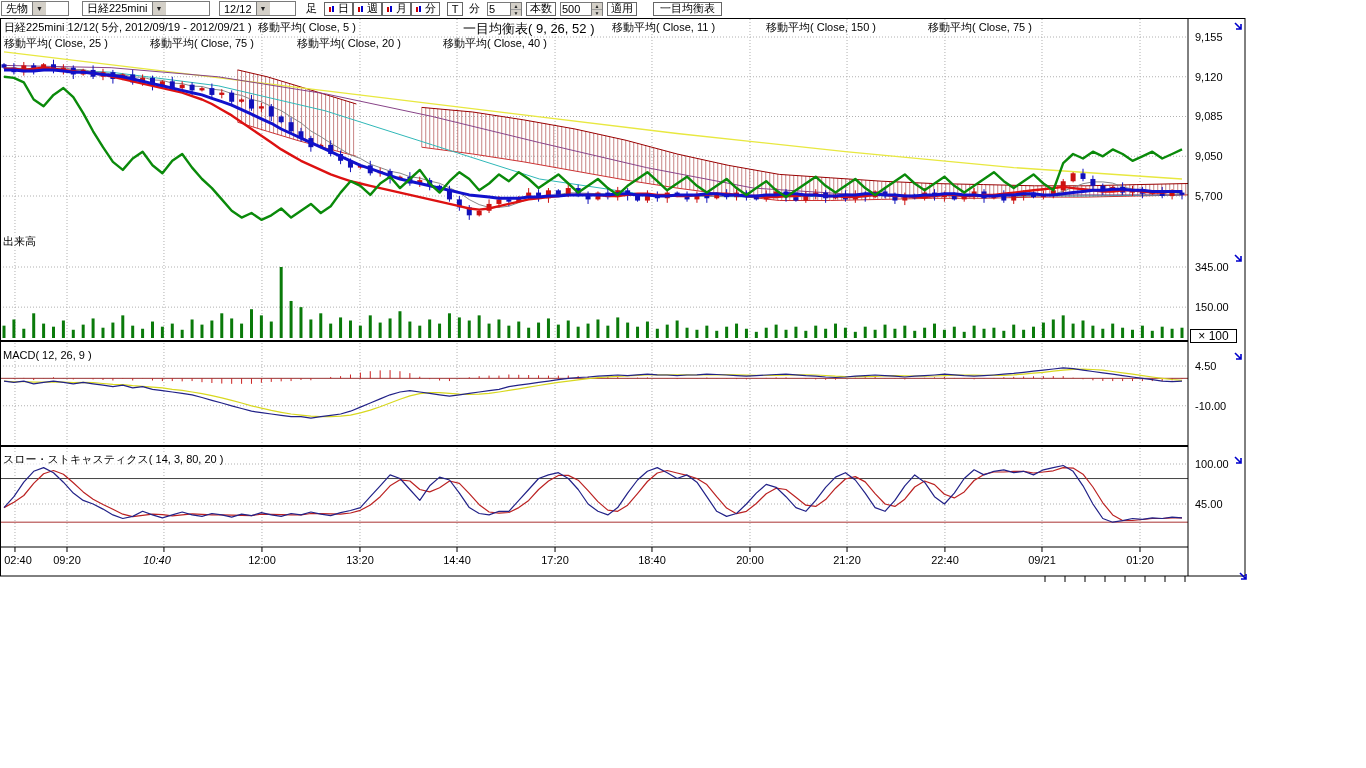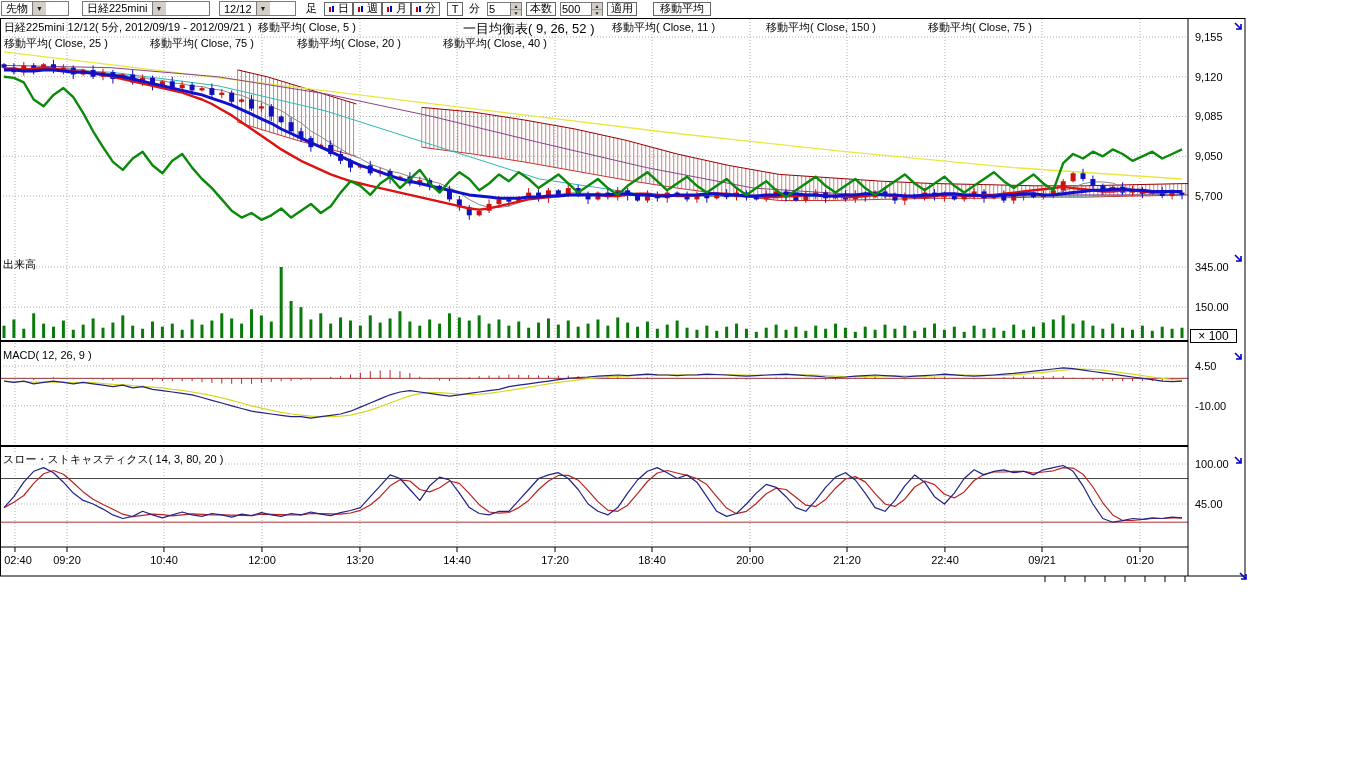--- a/index.html
+++ b/index.html
@@ -87,21 +87,21 @@
   </div>
   <button class="tbtn" style="margin-left:4px;">本数</button>
   <div class="spin wide" style="margin-left:4px;">
     <input value="500" style="">
     <span class="arr">
         <span>▲</span>
         <span>▼</span>
       </span>
   </div>
   <button class="tbtn" style="margin-left:4px;">適用</button>
-  <button class="tbtn" style="margin-left:16px;padding:0 6px;">移動平均</button>
+  <button class="tbtn" style="margin-left:16px;padding:0 6px;">一目均衡表</button>
 </div>
 
 <div class="chart">
   <svg id="plot-svg" width="1246" height="566">
       <line x1="14.9688" y1="1" x2="14.9688" y2="529" stroke="#b0b0b0" stroke-width="1" stroke-dasharray="1,2"></line>
       <line x1="67.00319999999999" y1="1" x2="67.00319999999999" y2="529" stroke="#b0b0b0" stroke-width="1" stroke-dasharray="1,2"></line>
       <line x1="163.94400000000002" y1="1" x2="163.94400000000002" y2="529" stroke="#b0b0b0" stroke-width="1" stroke-dasharray="1,2"></line>
       <line x1="261.954" y1="1" x2="261.954" y2="529" stroke="#b0b0b0" stroke-width="1" stroke-dasharray="1,2"></line>
       <line x1="359.964" y1="1" x2="359.964" y2="529" stroke="#b0b0b0" stroke-width="1" stroke-dasharray="1,2"></line>
       <line x1="457.0236" y1="1" x2="457.0236" y2="529" stroke="#b0b0b0" stroke-width="1" stroke-dasharray="1,2"></line>
@@ -876,40 +876,40 @@
     <span style="position:absolute;left:766px;font-size:11px;white-space:nowrap;">移動平均( Close, 150 )</span>
     <span style="position:absolute;left:928px;font-size:11px;white-space:nowrap;">移動平均( Close, 75 )</span>
   </div>
   <div class="r2">
     <span style="position:absolute;left:4px;font-size:11px;white-space:nowrap;">移動平均( Close, 25 )</span>
     <span style="position:absolute;left:150px;font-size:11px;white-space:nowrap;">移動平均( Close, 75 )</span>
     <span style="position:absolute;left:297px;font-size:11px;white-space:nowrap;">移動平均( Close, 20 )</span>
     <span style="position:absolute;left:443px;font-size:11px;white-space:nowrap;">移動平均( Close, 40 )</span>
   </div>
 
-  <div class="pane-label" style="top:239px;">出来高</div>
+  <div class="pane-label" style="top:216px;">出来高</div>
   <div class="pane-label" style="top:331px;">MACD( 12, 26, 9 )</div>
   <div class="pane-label" style="top:434px;">スロー・ストキャスティクス( 14, 3, 80, 20 )</div>
 
   <div class="ylab" style="top:13px;">9,155</div>
   <div class="ylab" style="top:53px;">9,120</div>
   <div class="ylab" style="top:92px;">9,085</div>
   <div class="ylab" style="top:132px;">9,050</div>
   <div class="ylab" style="top:172px;">5,700</div>
   <div class="ylab" style="top:243px;">345.00</div>
   <div class="ylab" style="top:283px;">150.00</div>
   <div class="mult">× 100</div>
   <div class="ylab" style="top:342px;">4.50</div>
   <div class="ylab" style="top:382px;">-10.00</div>
   <div class="ylab" style="top:440px;">100.00</div>
   <div class="ylab" style="top:480px;">45.00</div>
 
   <div class="tlab" style="left:-4px;">02:40</div>
   <div class="tlab" style="left:45px;">09:20</div>
-  <div class="tlab" style="left:142px;">10:40</div>
+  <div class="tlab" style="left:135px;font-style:italic;">10:40</div>
   <div class="tlab" style="left:240px;">12:00</div>
   <div class="tlab" style="left:338px;">13:20</div>
   <div class="tlab" style="left:435px;">14:40</div>
   <div class="tlab" style="left:533px;">17:20</div>
   <div class="tlab" style="left:630px;">18:40</div>
   <div class="tlab" style="left:728px;">20:00</div>
   <div class="tlab" style="left:825px;">21:20</div>
   <div class="tlab" style="left:923px;">22:40</div>
   <div class="tlab" style="left:1020px;">09/21</div>
   <div class="tlab" style="left:1118px;">01:20</div>

